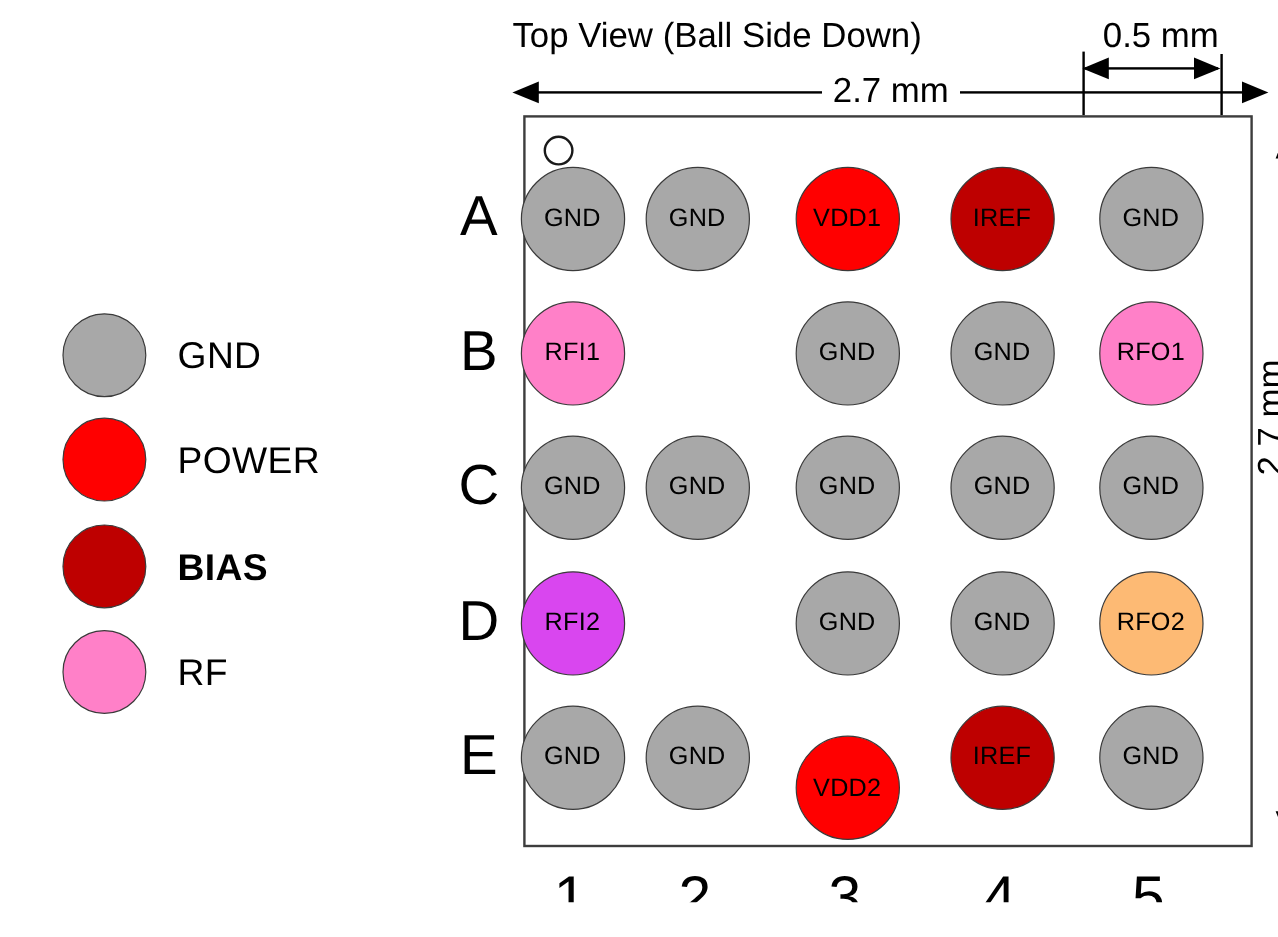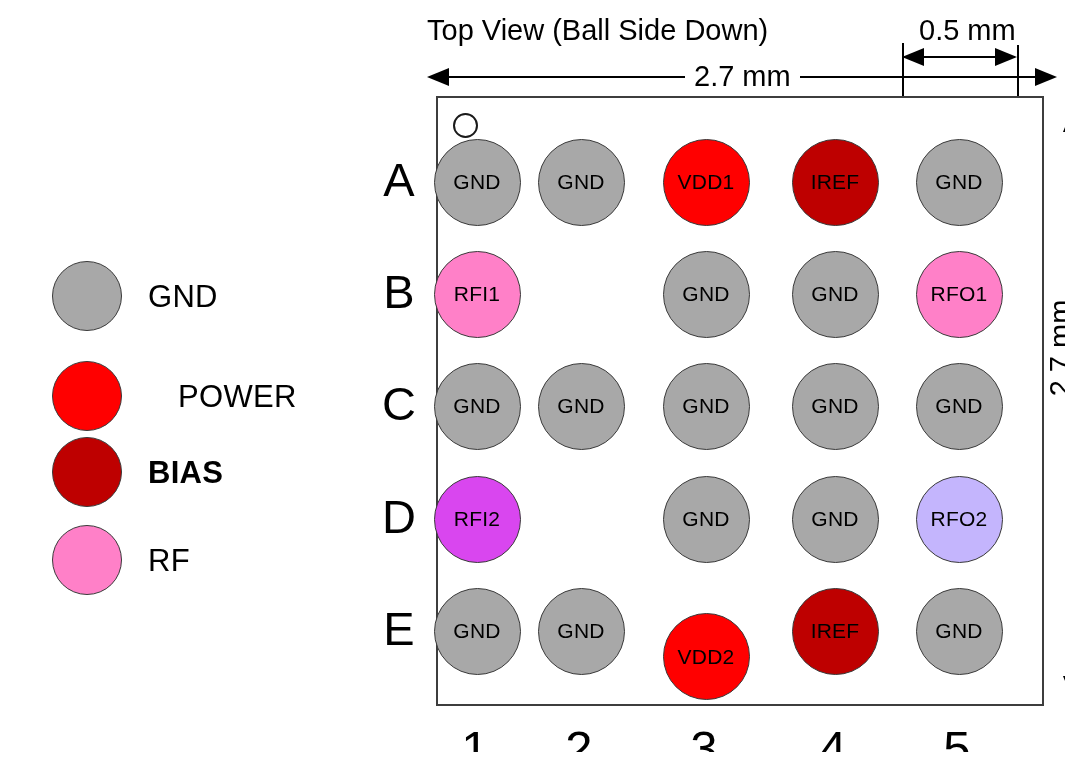--- a/index.html
+++ b/index.html
@@ -189,21 +189,21 @@
 
 <div id="canvas">
 
   <div id="title-text">Top View (Ball Side Down)</div>
 
   <div id="legend">
       <div class="legend-row" style="top: 0px;">
         <div class="legend-swatch" style="background: rgb(168, 168, 168);"></div>
         <div class="legend-label">GND</div>
       </div>
-      <div class="legend-row" style="top: 100px; gap: 30px;">
+      <div class="legend-row" style="top: 87px;">
         <div class="legend-swatch" style="background: rgb(255, 0, 0);"></div>
         <div class="legend-label">POWER</div>
       </div>
       <div class="legend-row" style="top: 176px; font-weight: bold;">
         <div class="legend-swatch" style="background: rgb(190, 0, 0);"></div>
         <div class="legend-label">BIAS</div>
       </div>
       <div class="legend-row" style="top: 264px;">
         <div class="legend-swatch" style="background: rgb(255, 128, 200);"></div>
         <div class="legend-label">RF</div>
@@ -239,21 +239,21 @@
       <div class="ball" title="B4 — GND (GND)" style="background: rgb(168, 168, 168); left: 353.5px; top: 152.5px;">GND</div>
       <div class="ball" title="B5 — RFO1 (RF)" style="background: rgb(255, 128, 200); left: 477.5px; top: 152.5px;">RFO1</div>
       <div class="ball" title="C1 — GND (GND)" style="background: rgb(168, 168, 168); left: -4.5px; top: 264.5px;">GND</div>
       <div class="ball" title="C2 — GND (GND)" style="background: rgb(168, 168, 168); left: 99.5px; top: 264.5px;">GND</div>
       <div class="ball" title="C3 — GND (GND)" style="background: rgb(168, 168, 168); left: 224.5px; top: 264.5px;">GND</div>
       <div class="ball" title="C4 — GND (GND)" style="background: rgb(168, 168, 168); left: 353.5px; top: 264.5px;">GND</div>
       <div class="ball" title="C5 — GND (GND)" style="background: rgb(168, 168, 168); left: 477.5px; top: 264.5px;">GND</div>
       <div class="ball" title="D1 — RFI2 (RF)" style="background: #d946ef; left: -4.5px; top: 377.5px;">RFI2</div>
       <div class="ball" title="D3 — GND (GND)" style="background: rgb(168, 168, 168); left: 224.5px; top: 377.5px;">GND</div>
       <div class="ball" title="D4 — GND (GND)" style="background: rgb(168, 168, 168); left: 353.5px; top: 377.5px;">GND</div>
-      <div class="ball" title="D5 — RFO2 (RF)" style="background: #c4b5fd; left: 477.5px; top: 377.5px;">RFO2</div>
+      <div class="ball" title="D5 — RFO2 (RF)" style="background: #fdba74; left: 477.5px; top: 377.5px;">RFO2</div>
       <div class="ball" title="E1 — GND (GND)" style="background: rgb(168, 168, 168); left: -4.5px; top: 489.5px;">GND</div>
       <div class="ball" title="E2 — GND (GND)" style="background: rgb(168, 168, 168); left: 99.5px; top: 489.5px;">GND</div>
       <div class="ball" title="E3 — VDD2 (POWER)" style="background: rgb(255, 0, 0); left: 224.5px; top: 515px;">VDD2</div>
       <div class="ball" title="E4 — IREF (BIAS)" style="background: rgb(190, 0, 0); left: 353.5px; top: 489.5px;">IREF</div>
       <div class="ball" title="E5 — GND (GND)" style="background: rgb(168, 168, 168); left: 477.5px; top: 489.5px;">GND</div>
     </div>
 
   <div id="row-labels">
       <div class="row-label" style="left: 328px; top: 156px;">A</div>
       <div class="row-label" style="left: 328px; top: 268px;">B</div>

